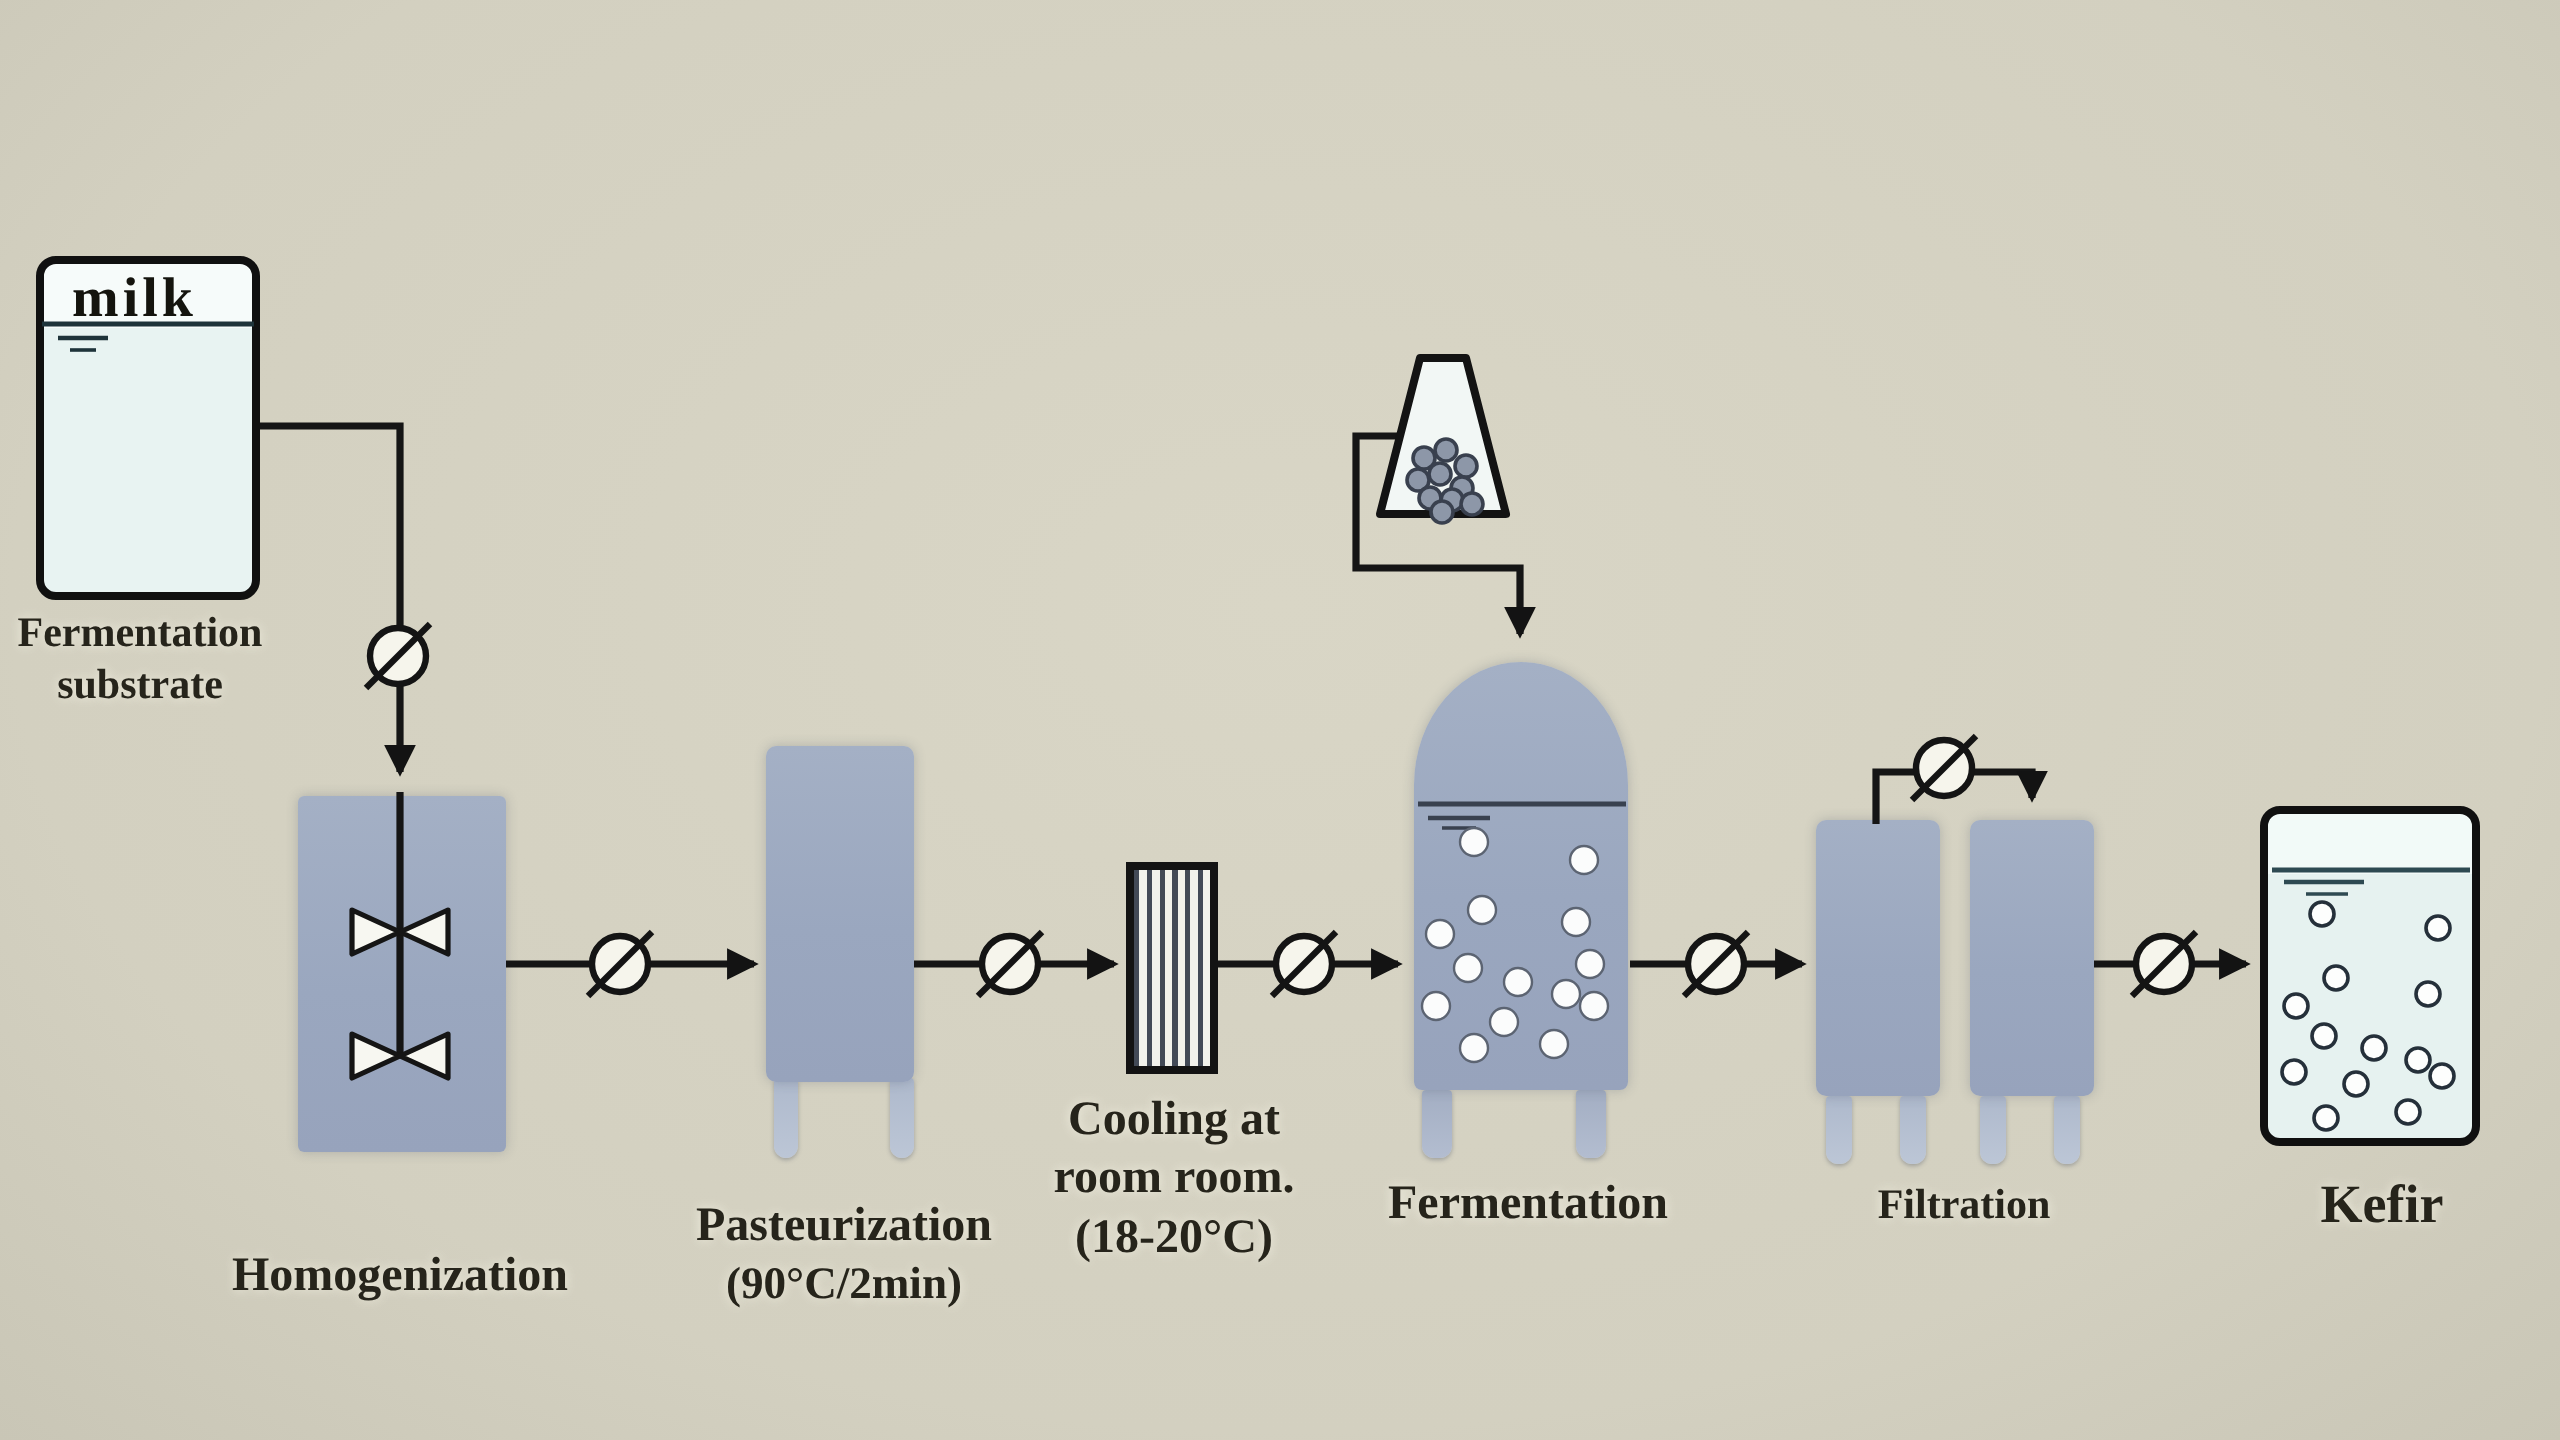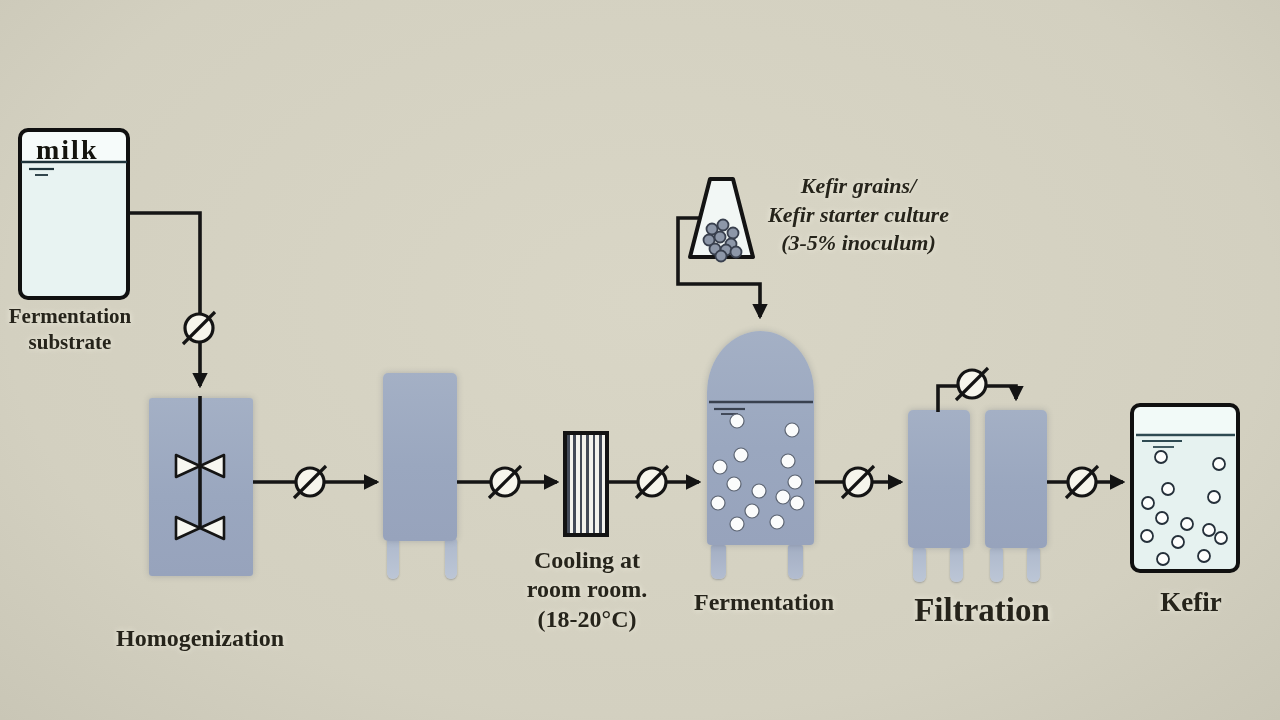--- a/index.html
+++ b/index.html
@@ -164,32 +164,31 @@
       </g>
   </svg>
 
   <div class="lbl" style="left:0px;top:304px;width:140px;font-size:21px;">
     <div>Fermentation</div>
     <div>substrate</div>
   </div>
 
   <div class="lbl" style="left:103px;top:584px;width:194px;font-size:24px;margin-top:40px;">Homogenization</div>
 
+  <div class="lbl" style="left:328px;top:599px;width:188px;font-size:24px;">
+    <div>Pasteurization</div>
+    <div class="lbl-sub">(90°C/2min)</div>
+  </div>
 
   <div class="lbl" style="left:516px;top:546px;width:142px;font-size:24px;">
     <div>Cooling at</div>
     <div>room room.</div>
     <div>(18-20°C)</div>
   </div>
 
   <div class="lbl" style="left:669px;top:588px;width:190px;font-size:24px;">Fermentation</div>
 
-  <div class="lbl" style="left:893px;top:590px;width:178px;font-size:33px;text-align:center;">Filtration</div>
+  <div class="lbl" style="left:893px;top:590px;width:178px;font-size:21px;text-align:center;">Filtration</div>
 
   <div class="lbl" style="left:1133px;top:586px;width:116px;font-size:27px;">Kefir</div>
 
-  <div class="lbl italic" style="left:741px;top:172px;width:235px;font-size:22px;line-height:1.3;">
-    <div>Kefir grains/</div>
-    <div>Kefir starter culture</div>
-    <div>(3-5% inoculum)</div>
-  </div>
 
 </div>
 
 </body></html>

